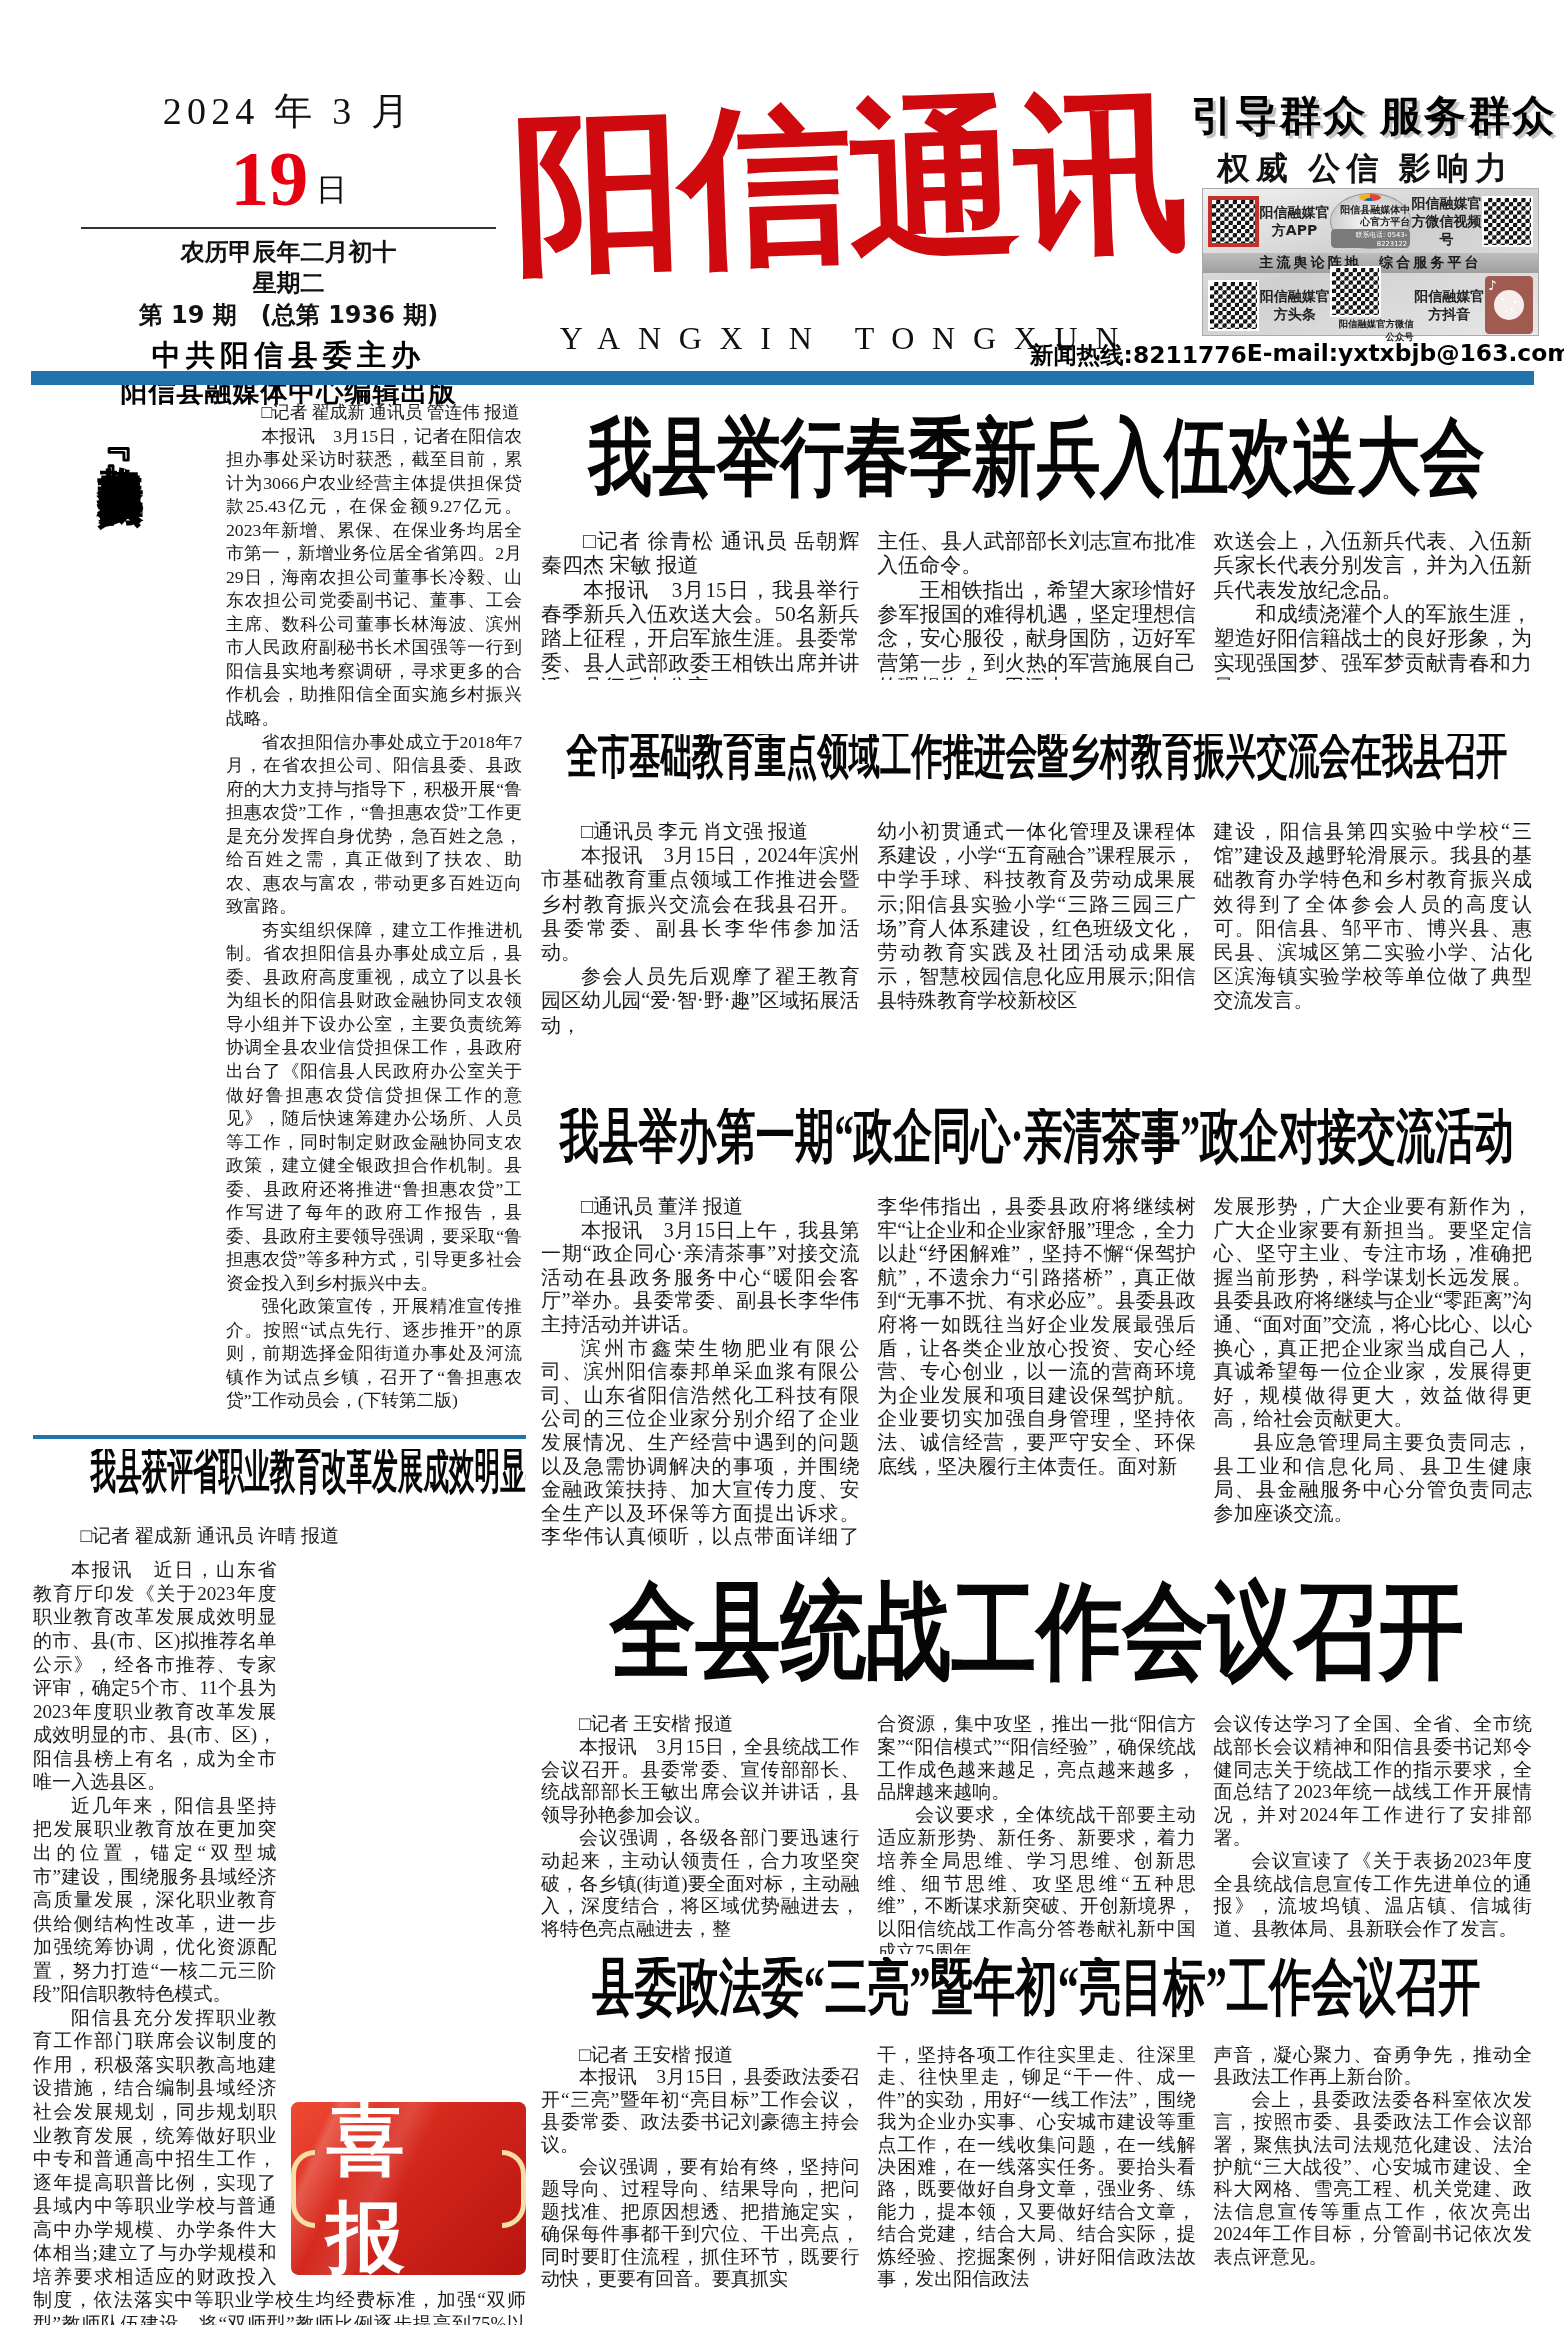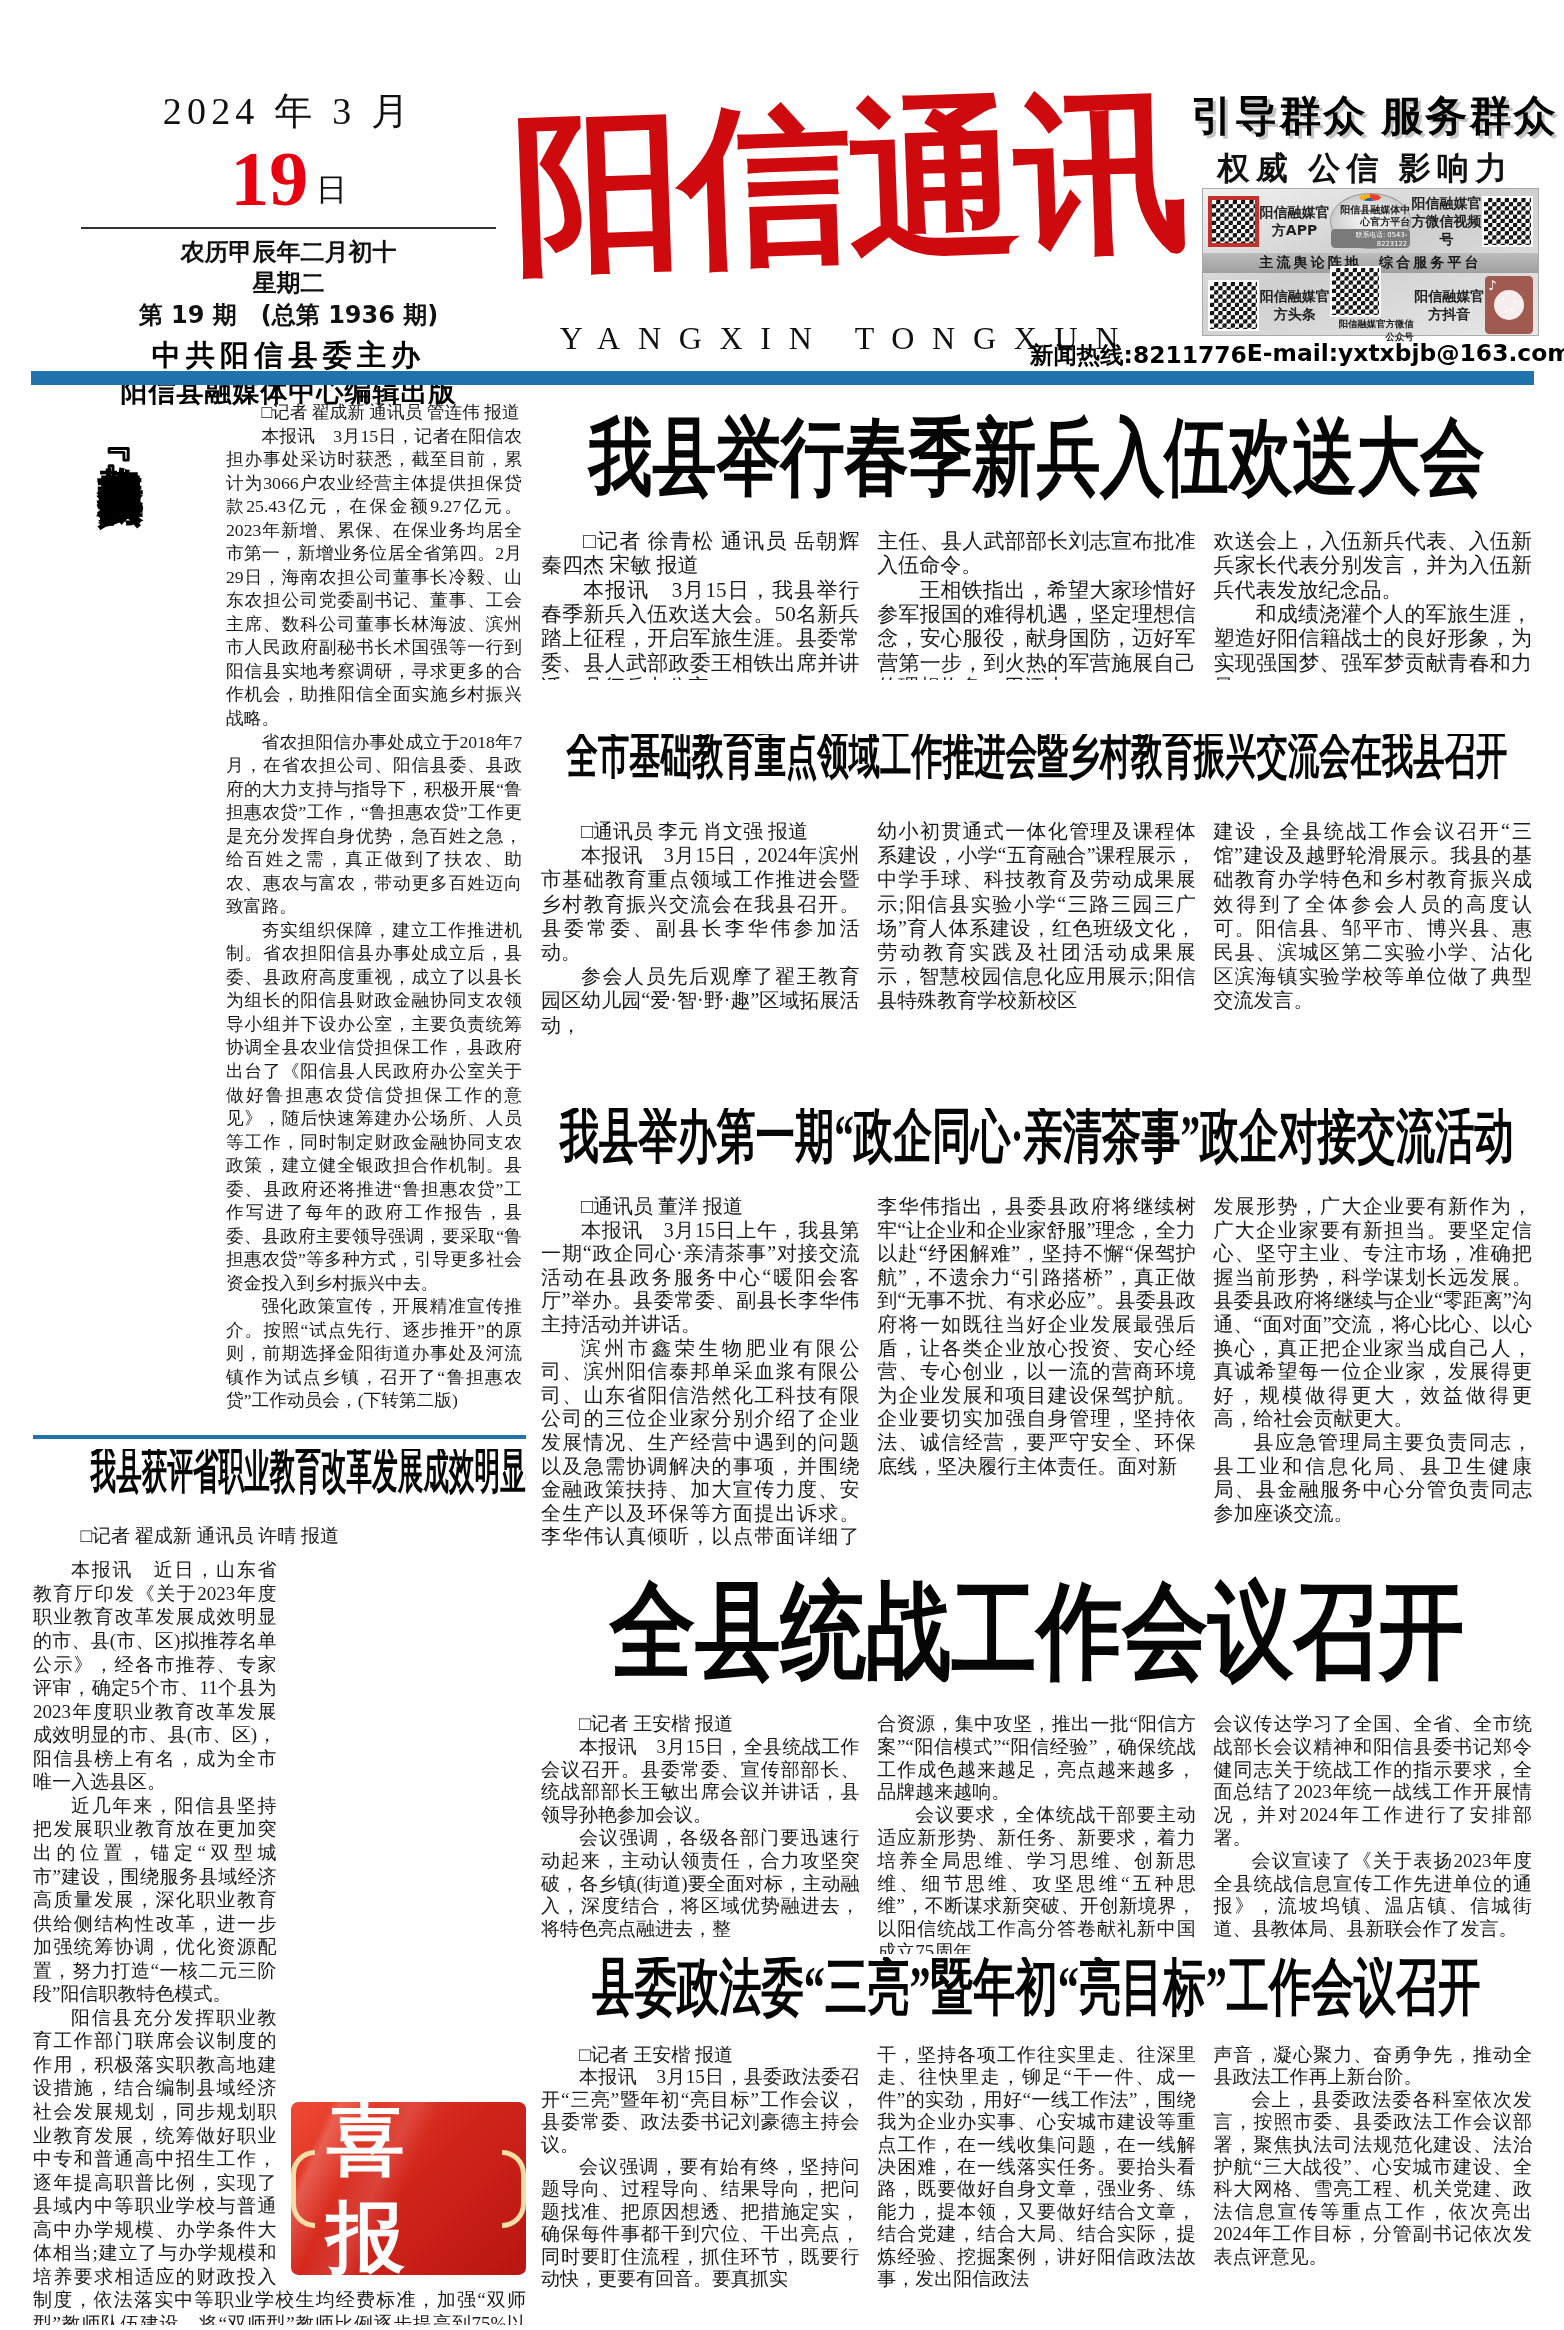--- a/index.html
+++ b/index.html
@@ -13,21 +13,21 @@
   .date-hr{border:none;border-top:2.1px solid #333;margin:9.4px 3.1px 7.3px 3.1px;}
   .date-sub{font-family:"DejaVu Sans",sans-serif;font-weight:bold;font-size:24px;line-height:1.32;color:#111;}
   .date-org{font-family:"DejaVu Sans",sans-serif;font-weight:900;font-size:29px;line-height:1.28;letter-spacing:5.2px;color:#000;margin-top:5.2px;}
   .date-org2{font-family:"DejaVu Sans",sans-serif;font-weight:900;font-size:27px;letter-spacing:1px;color:#000;}
   .paper-title{position:absolute;left:484px;top:57px;width:728px;height:260px;
       font-family:"DejaVu Serif",serif;font-weight:bold;color:#cf0a0e;font-size:172px;
       text-align:center;line-height:250px;transform:rotate(-2deg);letter-spacing:-4.2px;white-space:nowrap;}
   .paper-title-en{position:absolute;left:484px;top:320px;width:728px;text-align:center;
       font-size:32px;letter-spacing:17.7px;color:#111;font-family:"Liberation Serif",serif;}
   .slogan1{position:absolute;left:1191px;top:88px;width:349px;text-align:center;
-      font-family:Liberation Sans, sans-serif;font-weight:900;font-size:42px;letter-spacing:2.1px;color:#000;
+      font-family:Liberation Serif, serif;font-weight:900;font-size:42px;letter-spacing:2.1px;color:#000;
       text-shadow:3.1px 3.1px 0.5px #c4c4c4;white-space:nowrap;}
   .slogan2{position:absolute;left:1191px;top:147px;width:349px;text-align:center;
       font-weight:bold;font-size:32px;letter-spacing:6.2px;color:#111;white-space:nowrap;}
   
   .qr-panel{position:absolute;left:1202px;top:188px;width:337px;height:148px;
       background:linear-gradient(160deg,#f2f2f2,#cfcfcf 45%,#e8e8e8);border:1px solid #aaa;box-sizing:border-box;
       font-family:"DejaVu Sans",sans-serif;}
   .qr-row{display:flex;align-items:center;justify-content:space-between;padding:3.1px 5.2px;height:58px;}
   .qr{position:relative;width:51px;height:51px;background-color:#fff;flex:0 0 auto;
       background-image:linear-gradient(45deg,#000 25%,transparent 25%,transparent 75%,#000 75%),
@@ -220,21 +220,21 @@
     <div class="cols">
       <div class="col">
           <p>□通讯员 李元 肖文强 报道</p>
           <p>本报讯　3月15日，2024年滨州市基础教育重点领域工作推进会暨乡村教育振兴交流会在我县召开。县委常委、副县长李华伟参加活动。</p>
           <p>参会人员先后观摩了翟王教育园区幼儿园“爱·智·野·趣”区域拓展活动，</p>
         </div>
       <div class="col cont">
           <p>幼小初贯通式一体化管理及课程体系建设，小学“五育融合”课程展示，中学手球、科技教育及劳动成果展示;阳信县实验小学“三路三园三广场”育人体系建设，红色班级文化，劳动教育实践及社团活动成果展示，智慧校园信息化应用展示;阳信县特殊教育学校新校区</p>
         </div>
       <div class="col cont">
-          <p>建设，全县统战工作会议召开“三馆”建设及越野轮滑展示。我县的基础教育办学特色和乡村教育振兴成效得到了全体参会人员的高度认可。阳信县、邹平市、博兴县、惠民县、滨城区第二实验小学、沾化区滨海镇实验学校等单位做了典型交流发言。</p>
+          <p>建设，阳信县第四实验中学校“三馆”建设及越野轮滑展示。我县的基础教育办学特色和乡村教育振兴成效得到了全体参会人员的高度认可。阳信县、邹平市、博兴县、惠民县、滨城区第二实验小学、沾化区滨海镇实验学校等单位做了典型交流发言。</p>
         </div>
     </div>
   </section>
 
   <section class="cart art-c">
     <div class="headline head-c"><span>我县举办第一期“政企同心·亲清茶事”政企对接交流活动</span></div>
     <div class="cols">
       <div class="col">
           <p>□通讯员 董洋 报道</p>
           <p>本报讯　3月15日上午，我县第一期“政企同心·亲清茶事”对接交流活动在县政务服务中心“暖阳会客厅”举办。县委常委、副县长李华伟主持活动并讲话。</p>

